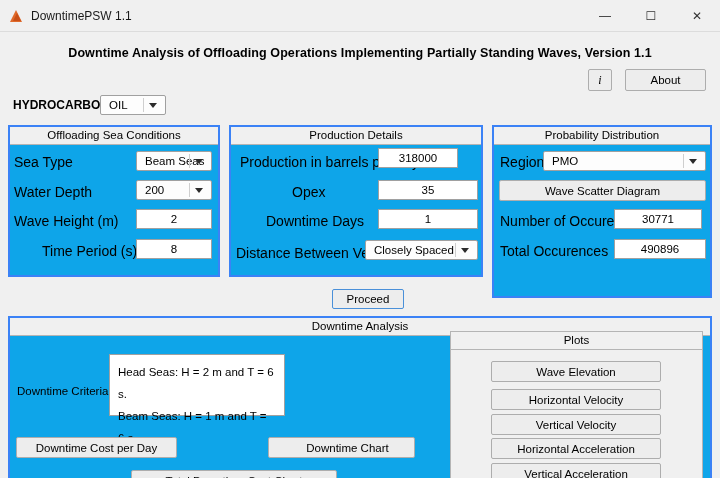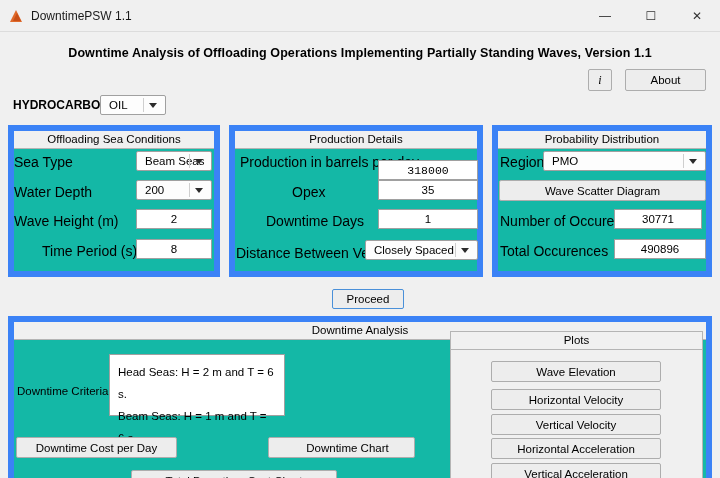--- a/index.html
+++ b/index.html
@@ -166,40 +166,40 @@
     position: absolute;
     left: 100px;
     top: 63px;
     width: 66px;
     height: 20px;
   }
 
   
   .panel {
     position: absolute;
-    border: 6px solid #3b82f6;
-    background: #14b8a6;
+    border: 2px solid #3b82f6;
+    background: #0ea5e9;
     box-sizing: border-box;
   }
   .panel-title {
     position: absolute;
     top: 0;
     left: 0;
     right: 0;
     height: 17px;
     line-height: 17px;
     text-align: center;
     font-size: 11.5px;
     border-bottom: 1px solid #b4b4b4;
     background: #f0f0f0;
   }
 
   .panel-sea   { left: 8px;   top: 93px; width: 212px; height: 152px; }
   .panel-prod  { left: 229px; top: 93px; width: 254px; height: 152px; }
-  .panel-prob  { left: 492px; top: 93px; width: 220px; height: 152px; }
+  .panel-prob  { left: 492px; top: 93px; width: 220px; height: 173px; }
 
   .row-label {
     position: absolute;
     font-size: 14px;
     color: #000;
   }
   .field {
     position: absolute;
     box-sizing: border-box;
     background: #ffffff;
@@ -220,21 +220,21 @@
   .sea-dd1 { position:absolute; left: 136px; top: 119px; width: 76px; height: 20px; }
   .sea-dd2 { position:absolute; left: 136px; top: 148px; width: 76px; height: 20px; }
   .sea-f3  { left: 136px; top: 177px; width: 76px; height: 20px; }
   .sea-f4  { left: 136px; top: 207px; width: 76px; height: 20px; }
 
   
   .prod-l1 { left: 240px; top: 122px; }
   .prod-l2 { left: 292px; top: 152px; }
   .prod-l3 { left: 266px; top: 181px; }
   .prod-l4 { left: 236px; top: 213px; }
-  .prod-f1 { left: 378px; top: 128px; width: 100px; height: 20px; font-family: Liberation Mono, monospace; }
+  .prod-f1 { left: 378px; top: 116px; width: 80px; height: 20px; }
   .prod-f2 { left: 378px; top: 148px; width: 100px; height: 20px; }
   .prod-f3 { left: 378px; top: 177px; width: 100px; height: 20px; }
   .prod-dd4 { position:absolute; left: 365px; top: 208px; width: 113px; height: 20px; }
 
   
   .prob-l1 { left: 500px; top: 122px; }
   .prob-l3 { left: 500px; top: 181px; }
   .prob-l4 { left: 500px; top: 211px; }
   .prob-dd1 { position:absolute; left: 543px; top: 119px; width: 163px; height: 20px; }
   .prob-btn2 { position:absolute; left: 499px; top: 148px; width: 207px; height: 21px; }

